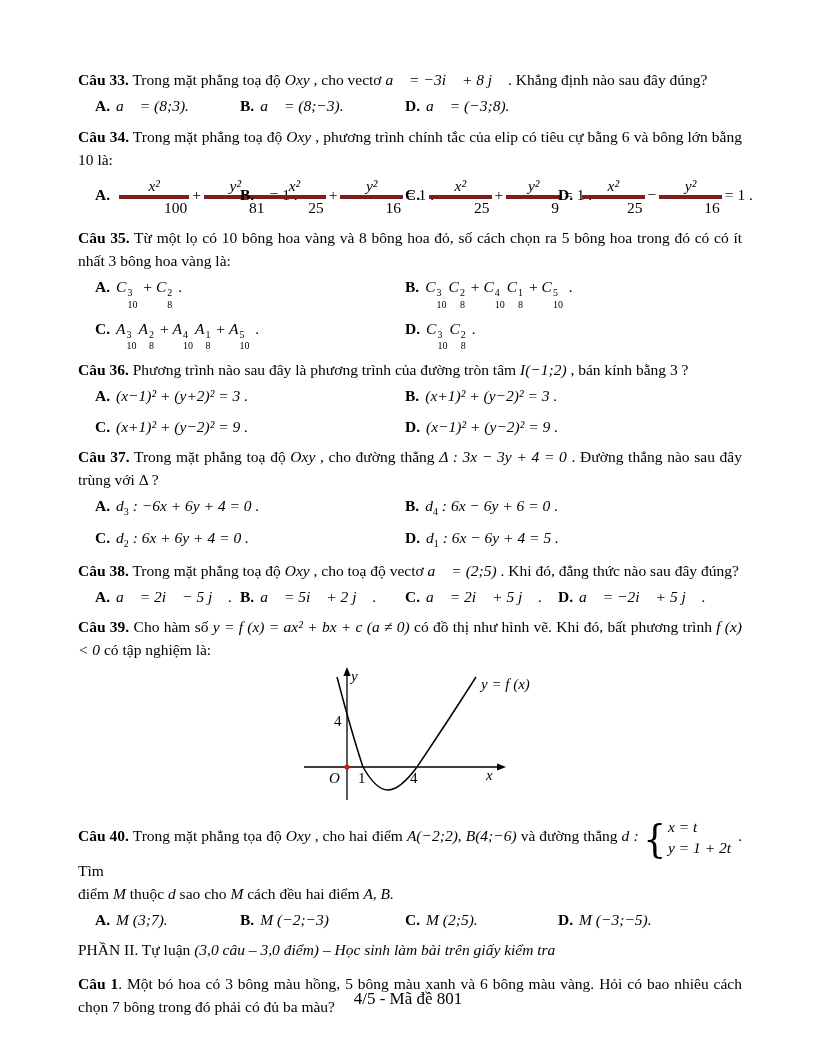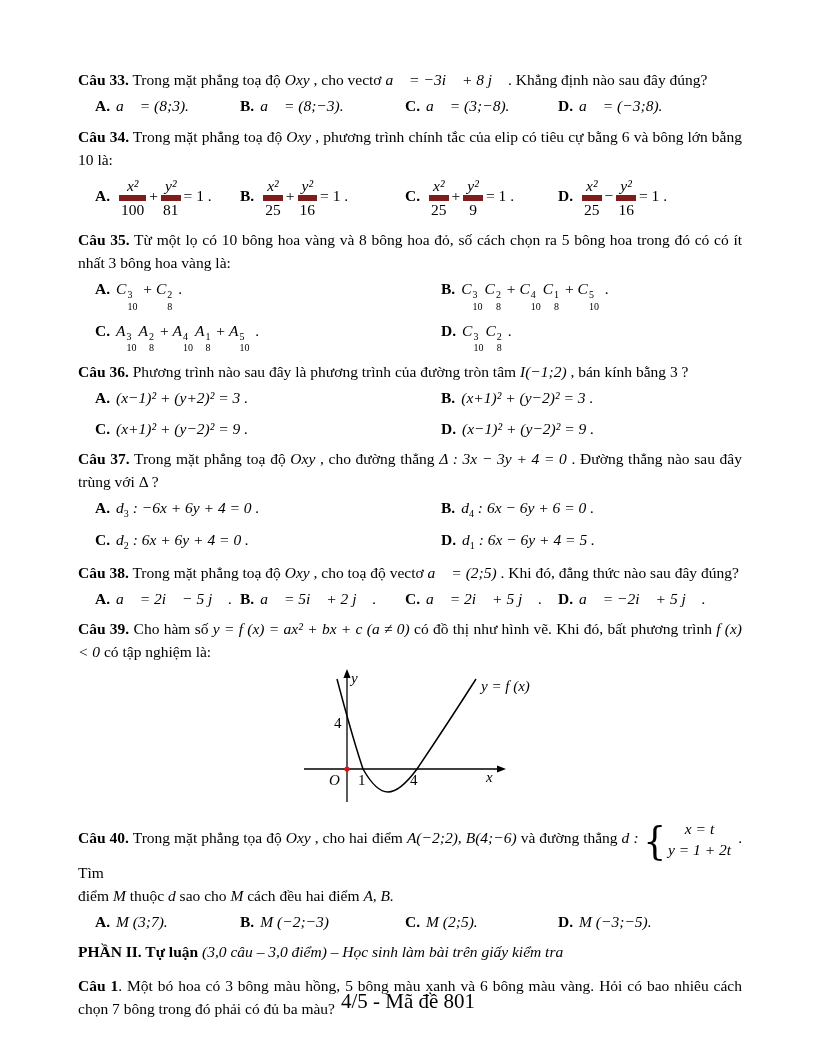--- a/index.html
+++ b/index.html
@@ -9,58 +9,57 @@
     font-size:15.5px;line-height:1.5;position:relative;overflow:hidden;
   }
   .content{padding:68px 74px 0 78px;text-align:justify;}
   .q{margin:0 0 5px 0;}
   .para{margin:0;}
   .ql{font-weight:bold;}
   .m{font-style:italic;}
   .ol{font-weight:bold;margin-right:6px;}
   .orow{display:grid;padding-left:17px;margin:3px 0 7px 0;text-align:left;}
   .c4{grid-template-columns:145px 165px 153px auto;}
-  .c2{grid-template-columns:310px auto;gap:36px;}
+  .c2{grid-template-columns:310px auto;}
   .orow-frac{margin:6px 0 9px 0;}
   .opt{white-space:nowrap;}
   
   .frac{display:inline-block;text-align:center;vertical-align:middle;margin:0 3px;line-height:1.15;}
-  .fn{display:block;border-bottom:6px solid #7f1d1d;padding:0 4px;font-style:italic;}
-  .fd{display:block;padding:0 2px;}
+  .fn{display:block;border-bottom:4px solid #7f1d1d;padding:0 4px;font-style:italic;}
+  .fd{display:block;padding:0 2px;margin-left:43px;}
   
   .ss{display:inline-flex;flex-direction:column;align-items:flex-start;font-size:10px;line-height:1;vertical-align:-4px;margin:0 2px 0 1px;}
   .sp,.sb{display:block;}
   .sb{margin-top:1.5px;}
   
   sub.qsub{font-size:10px;}
   
   .sys{display:inline-flex;align-items:center;vertical-align:middle;margin:0 3px;}
   .brace{font-size:40px;font-weight:400;line-height:0.9;font-family:"DejaVu Serif",serif;transform:scaleX(0.9);display:inline-block;}
-  .syslines{display:inline-flex;flex-direction:column;line-height:1.35;margin-left:1px;align-items:center;}
+  .syslines{display:inline-flex;flex-direction:column;line-height:1.35;margin-left:1px;}
   .syslines .m{display:block;}
   
   .graph-wrap{margin:4px 0 2px 222px;text-align:left;}
   svg text{font-family:"Liberation Serif","DejaVu Serif",serif;font-size:15px;}
   svg text.it{font-style:italic;}
   .section-head{margin:2px 0 10px 0;}
-  .sh-label{font-weight:bold;}
+  .sh-label{font-weight:normal;}
   .sh-note{font-style:italic;}
-  .footer{position:absolute;left:0;right:0;top:986px;text-align:center;font-size:21px;}
+  .footer{position:absolute;left:0;right:0;top:986px;text-align:center;font-size:17px;}
 </style>
 </head>
 <body>
 
 <div class="content">
 
   <div class="q">
     <p class="para"><b class="ql">Câu 33.</b><span> Trong mặt phẳng toạ độ </span><i class="m">Oxy</i><span> , cho vectơ </span><i class="m">a⃗ = −3i⃗ + 8 j⃗</i><span> . Khẳng định nào sau đây đúng?</span></p>
     <div class="orow c4">
       <span class="opt"><b class="ol">A.</b><i class="m">a⃗ = (8;3).</i></span>
       <span class="opt"><b class="ol">B.</b><i class="m">a⃗ = (8;−3).</i></span>
-      <span class="opt"><b class="ol">C.</b><i class="m">a⃗ = (3;−8).</i></span>
       <span class="opt"><b class="ol">D.</b><i class="m">a⃗ = (−3;8).</i></span>
     </div>
   </div>
 
   <div class="q">
     <p class="para"><b class="ql">Câu 34.</b><span> Trong mặt phẳng toạ độ </span><i class="m">Oxy</i><span> , phương trình chính tắc của elip có tiêu cự bằng </span><span>6</span><span> và bông lớn bằng </span><span>10</span><span> là:</span></p>
     <div class="orow c4 orow-frac">
       <span class="opt"><b class="ol">A.</b><span class="frac"><i class="fn">x²</i><span class="fd">100</span></span><span>+</span><span class="frac"><i class="fn">y²</i><span class="fd">81</span></span><span>= 1 .</span></span>
       <span class="opt"><b class="ol">B.</b><span class="frac"><i class="fn">x²</i><span class="fd">25</span></span><span>+</span><span class="frac"><i class="fn">y²</i><span class="fd">16</span></span><span>= 1 .</span></span>
       <span class="opt"><b class="ol">C.</b><span class="frac"><i class="fn">x²</i><span class="fd">25</span></span><span>+</span><span class="frac"><i class="fn">y²</i><span class="fd">9</span></span><span>= 1 .</span></span>

